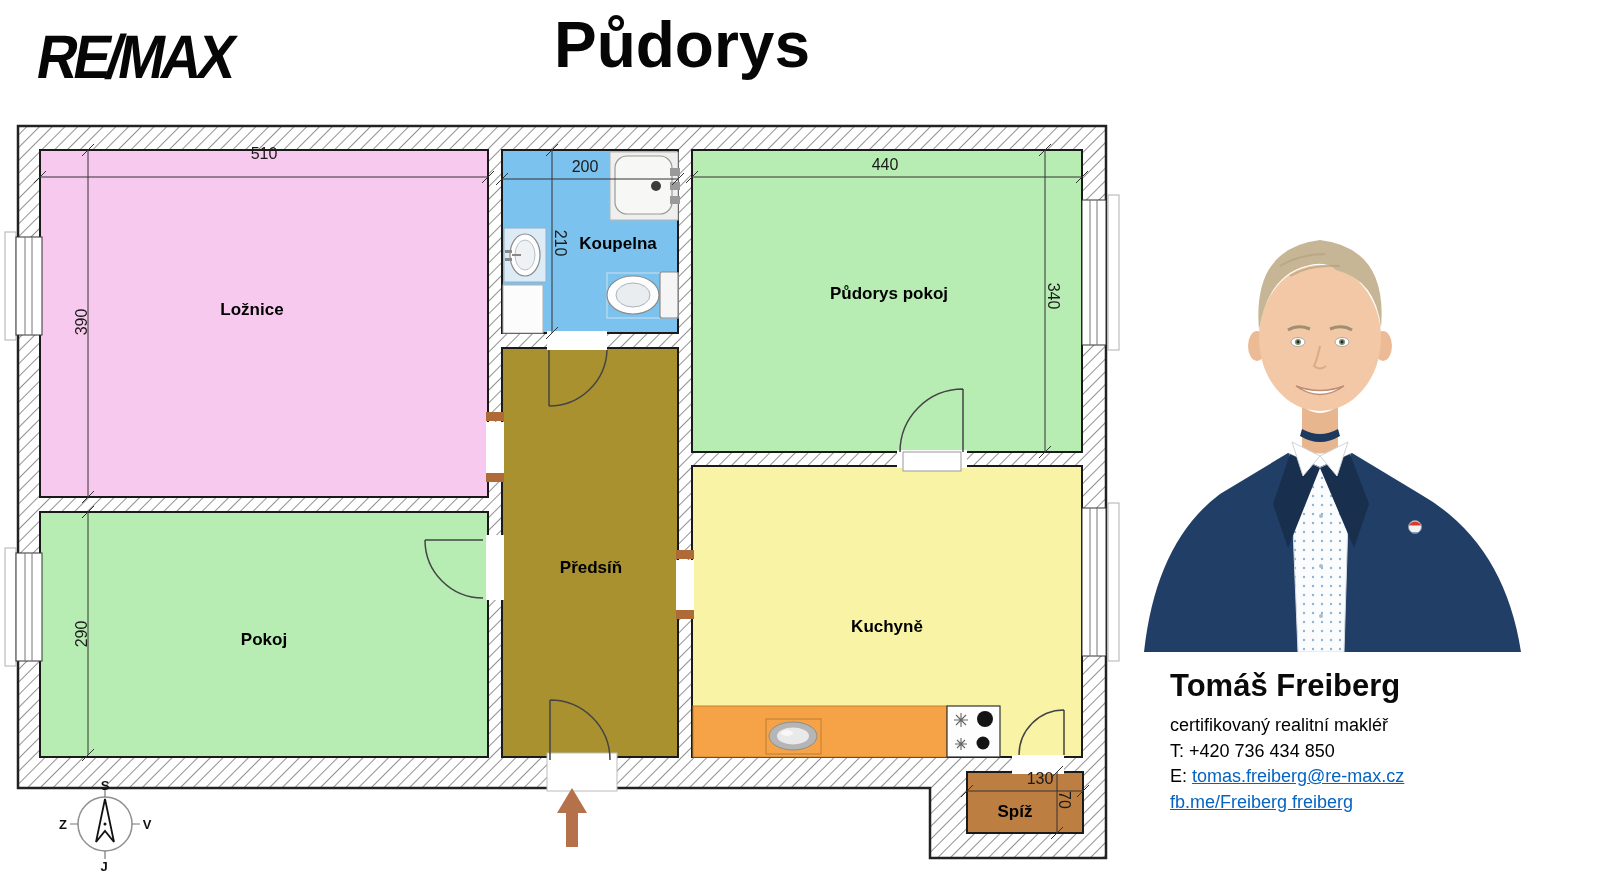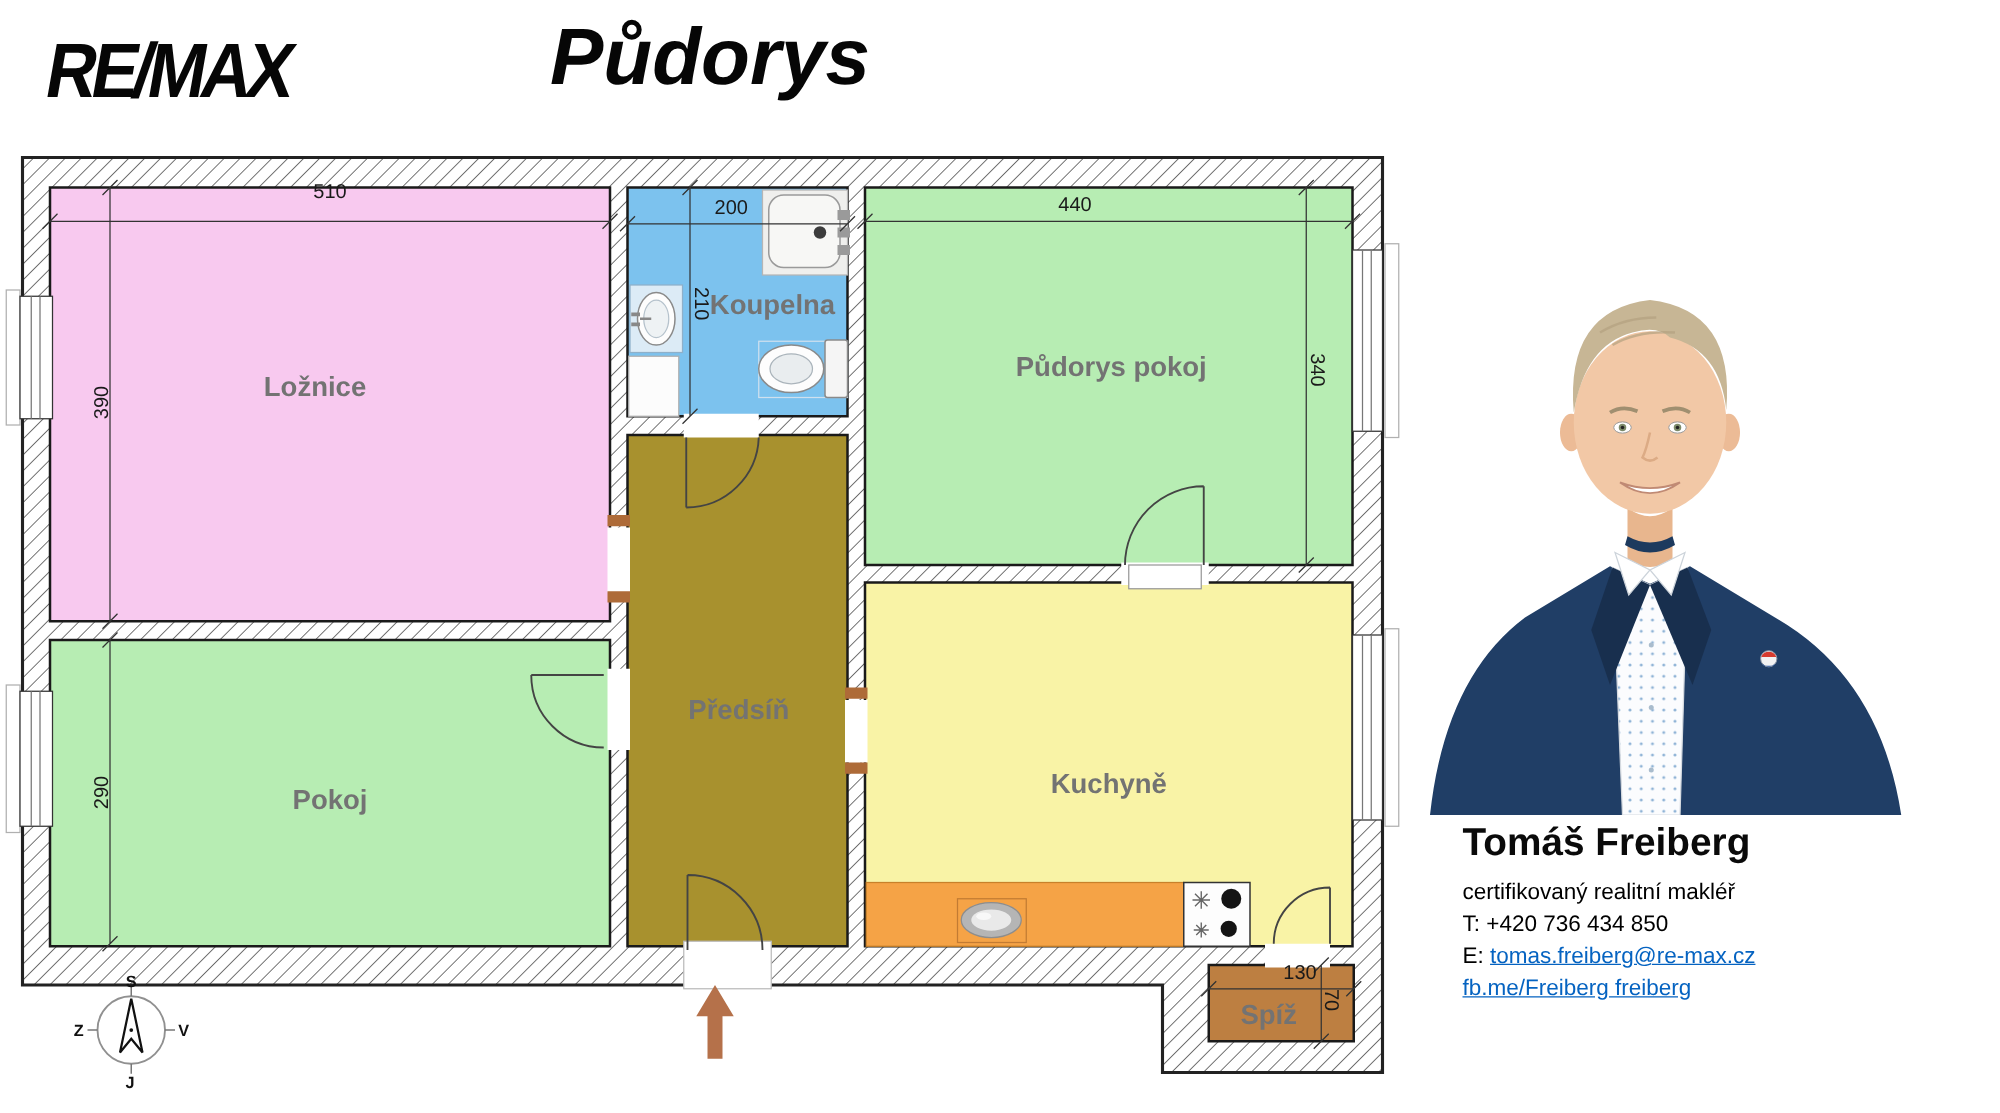--- a/index.html
+++ b/index.html
@@ -1,30 +1,30 @@
 <!DOCTYPE html>
 <html><head>
 <meta charset="utf-8">
 <style>
   html,body{margin:0;padding:0;background:#fff;}
   .page{position:relative;width:1600px;height:890px;background:#ffffff;overflow:hidden;
         font-family:"Liberation Sans", sans-serif;color:#000;}
   .layer{position:absolute;left:0;top:0;}
   .logo{position:absolute;left:38px;top:24px;font-size:56px;font-weight:900;letter-spacing:-4px;
         transform:skewX(-10deg) scaleY(1.1);color:#060606;}
-  .title{position:absolute;left:440px;top:8px;width:370px;text-align:left;
-         font-size:64px;font-weight:800;color:#060606;font-style:italic;}
-  .lbl{position:absolute;transform:translate(-50%,-50%);font-weight:bold;font-size:22px;
-       color:#737373;white-space:nowrap;}
+  .title{position:absolute;left:440px;top:8px;width:370px;text-align:right;
+         font-size:64px;font-weight:800;color:#060606;}
+  .lbl{position:absolute;transform:translate(-50%,-50%);font-weight:bold;font-size:17px;
+       color:#000000;white-space:nowrap;}
   .dim{position:absolute;transform:translate(-50%,-50%);font-size:16px;color:#1a1a1a;white-space:nowrap;}
   .dim.rot-ccw{transform:translate(-50%,-50%) rotate(-90deg);}
   .dim.rot-cw{transform:translate(-50%,-50%) rotate(90deg);}
   .cmp{position:absolute;transform:translate(-50%,-50%);font-size:13px;font-weight:bold;color:#111;}
   .agent{position:absolute;left:1170px;top:656px;width:430px;}
-  .agent-name{font-size:31px;font-weight:bold;margin:0 0 9px 0;color:#0a0a0a;}
+  .agent-name{font-size:31px;font-weight:bold;margin:12px 0 9px 0;color:#0a0a0a;}
   .agent-line{font-size:18px;line-height:25.5px;color:#000;}
   .link{color:#0563C1;text-decoration:underline;cursor:pointer;}
 </style>
 </head>
 <body>
 
 <div class="page">
 
   <svg class="layer" width="1600" height="890" viewBox="0 0 1600 890">
     <defs>
@@ -213,21 +213,21 @@
   <div class="lbl" style="left:264px;top:640px">Pokoj</div>
   <div class="lbl" style="left:591px;top:568px">Předsíň</div>
   <div class="lbl" style="left:887px;top:627px">Kuchyně</div>
   <div class="lbl" style="left:1015px;top:812px">Spíž</div>
 
   <div class="dim" style="left:264px;top:154px">510</div>
   <div class="dim rot-ccw" style="left:82px;top:322px">390</div>
   <div class="dim rot-ccw" style="left:82px;top:634px">290</div>
   <div class="dim" style="left:585px;top:167px">200</div>
   <div class="dim rot-cw" style="left:560px;top:243px">210</div>
-  <div class="dim" style="left:860px;top:165px">440</div>
+  <div class="dim" style="left:885px;top:165px">440</div>
   <div class="dim rot-cw" style="left:1053px;top:296px">340</div>
   <div class="dim" style="left:1040px;top:779px">130</div>
   <div class="dim rot-cw" style="left:1064px;top:800px">70</div>
 
   <div class="cmp" style="left:105px;top:785px">S</div>
   <div class="cmp" style="left:147px;top:824px">V</div>
   <div class="cmp" style="left:104px;top:866px">J</div>
   <div class="cmp" style="left:63px;top:824px">Z</div>
 
   <div class="agent">

